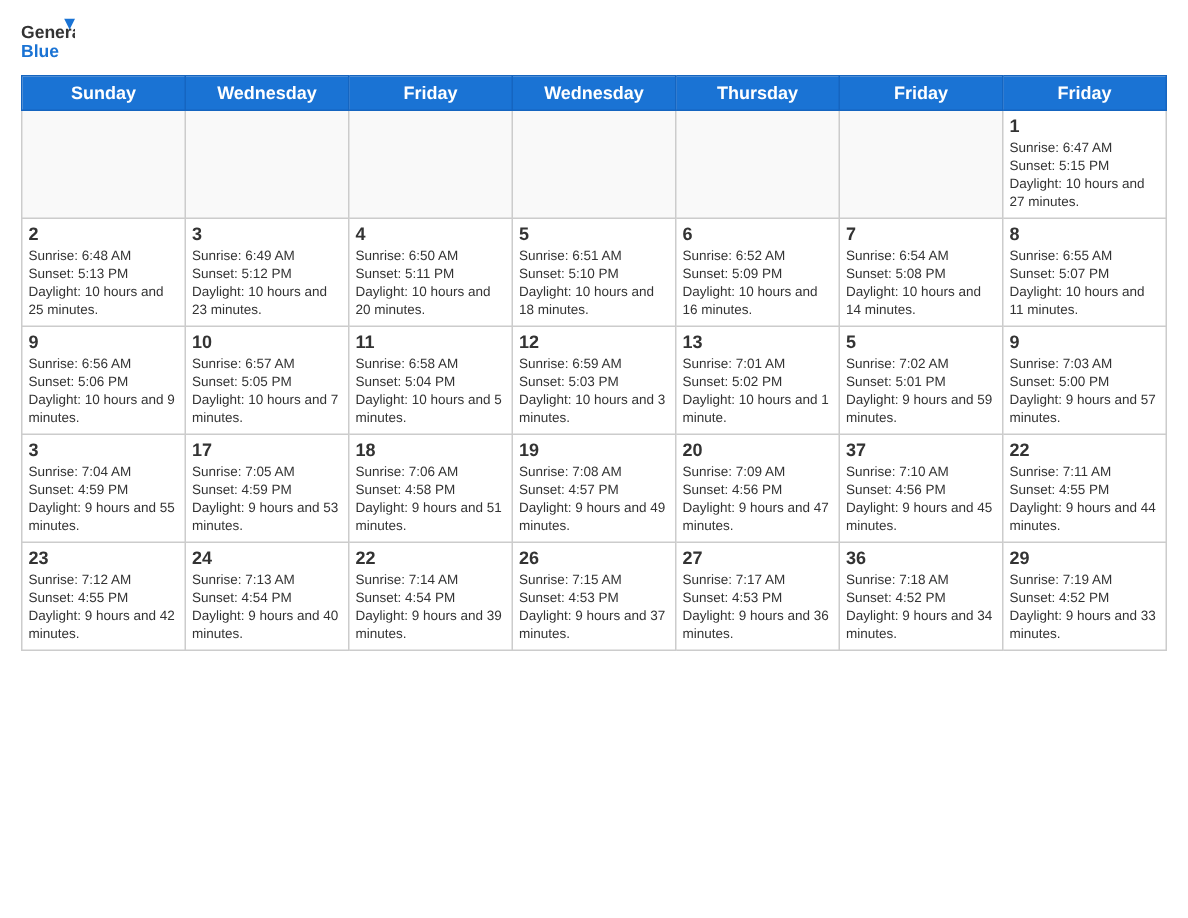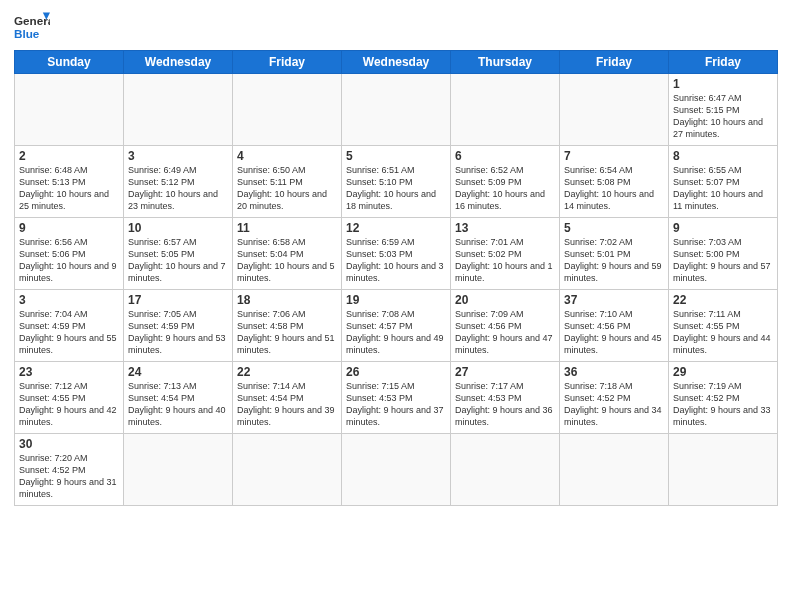--- a/index.html
+++ b/index.html
@@ -242,27 +242,15 @@
           </td>
           <td>
             <span class="day-number">36</span>
             <div class="day-info">Sunrise: 7:18 AM<br>Sunset: 4:52 PM<br>Daylight: 9 hours and 34 minutes.</div>
           </td>
           <td>
             <span class="day-number">29</span>
             <div class="day-info">Sunrise: 7:19 AM<br>Sunset: 4:52 PM<br>Daylight: 9 hours and 33 minutes.</div>
           </td>
         </tr>
-        <tr class="last-row">
-          <td>
-            <span class="day-number">30</span>
-            <div class="day-info">Sunrise: 7:20 AM<br>Sunset: 4:52 PM<br>Daylight: 9 hours and 31 minutes.</div>
-          </td>
-          <td class="empty"></td>
-          <td class="empty"></td>
-          <td class="empty"></td>
-          <td class="empty"></td>
-          <td class="empty"></td>
-          <td class="empty"></td>
-        </tr>
       </tbody>
   </table>
 </div>
 
 </body></html>

